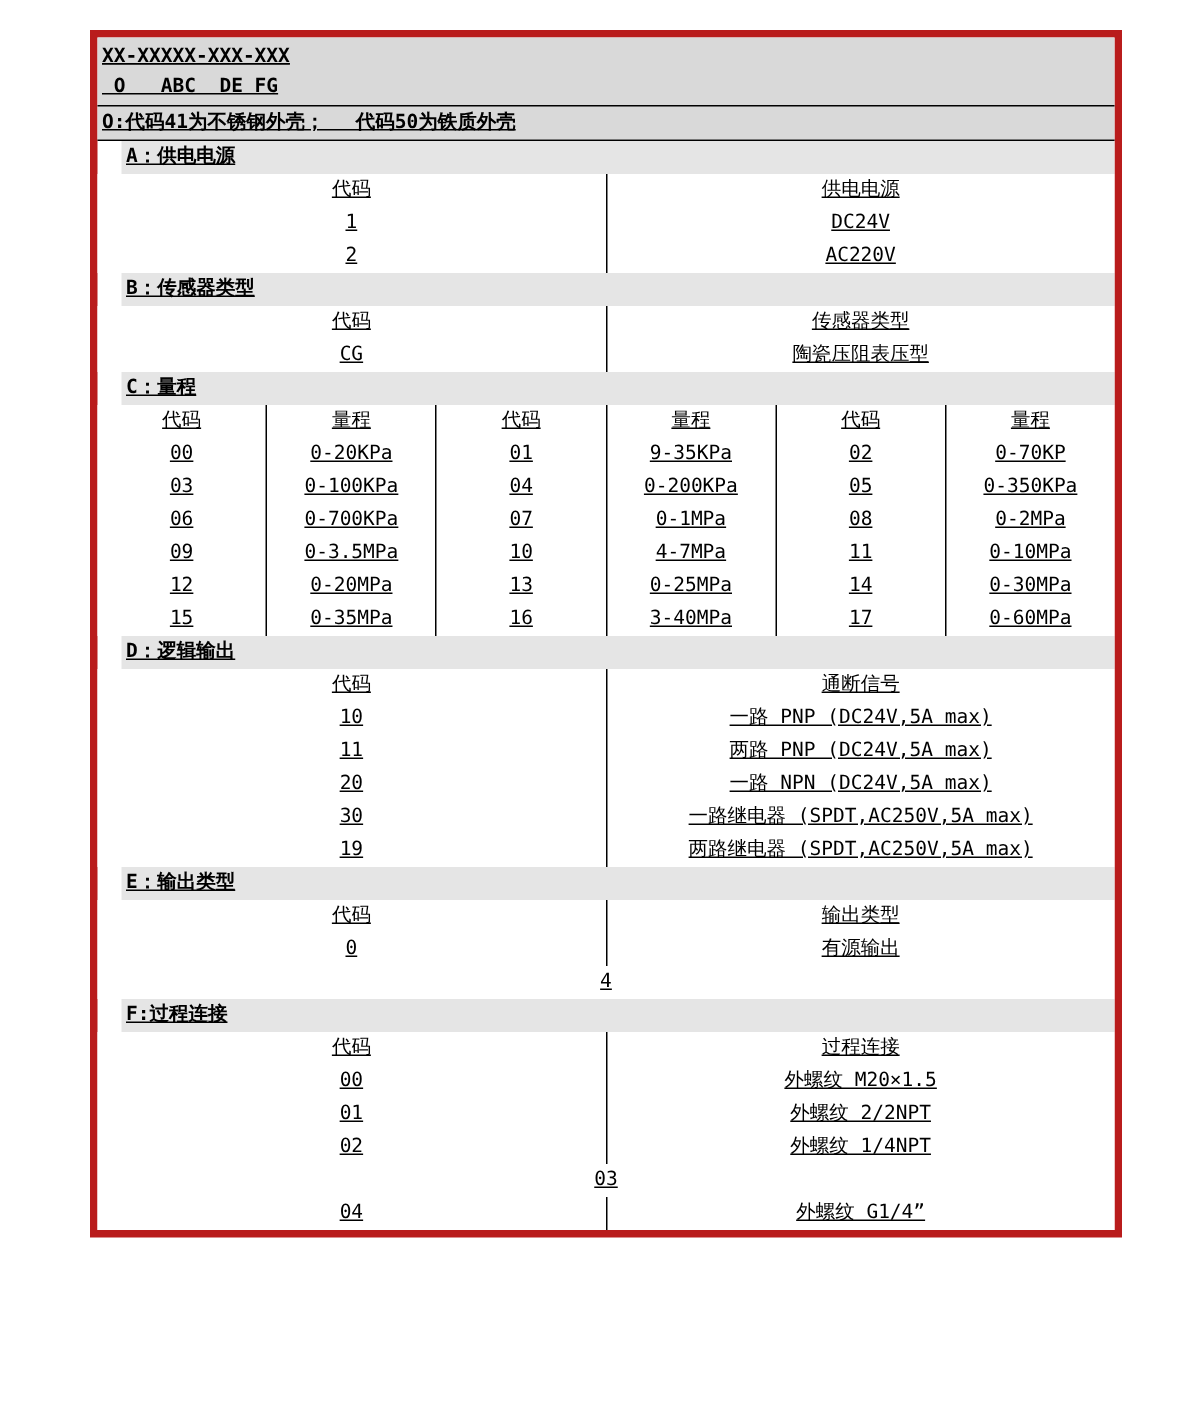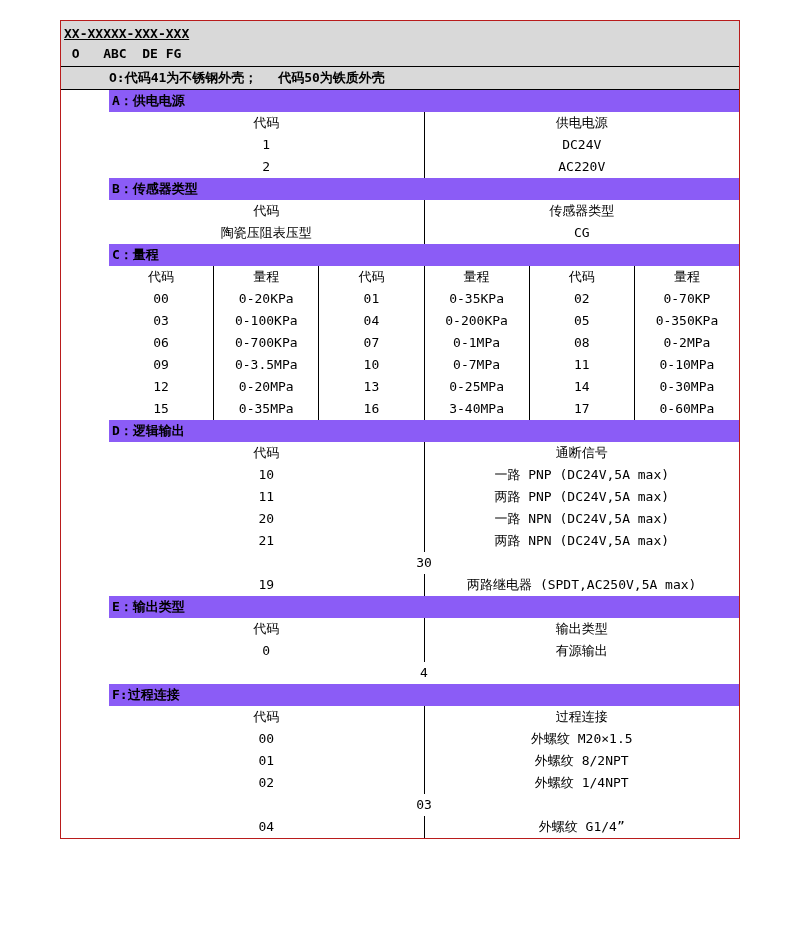--- a/index.html
+++ b/index.html
@@ -9,25 +9,26 @@
     width: 793px;
     height: 950px;
     font-family: "DejaVu Sans Mono", "DejaVu Sans", sans-serif;
     color: #000000;
   }
   .doc-table {
     position: absolute;
     left: 60px;
     top: 20px;
     width: 678px;
-    border: 1px solid #b91c1c;
+    border: 5px solid #b91c1c;
     background: #ffffff;
     box-sizing: content-box;
-  }
-  .doc-table > div + div { border-top: 1px solid #000000; padding-left: 48px; }
+    text-decoration: underline;
+  }
+  .doc-table > div + div { border-top: 1px solid #000000; }
 
   .title-block {
     background: #d9d9d9;
     height: 45px;
     padding: 3px 0 0 3px;
     box-sizing: border-box;
   }
   .title-line1 {
     font-weight: bold;
     font-size: 13px;
@@ -45,24 +46,25 @@
     background: #d9d9d9;
     height: 22px;
     line-height: 22px;
     font-weight: bold;
     font-size: 13px;
     padding-left: 3px;
     white-space: pre;
     overflow: hidden;
   }
   .section-label-row {
-    background: #8b5cf6;
+    background: #e5e5e5;
     height: 22px;
     line-height: 22px;
     overflow: hidden;
+    margin-left: 16px;
   }
   .section-label {
     font-weight: bold;
     font-size: 13px;
     padding-left: 3px;
     white-space: pre;
   }
   .grid-row {
     display: flex;
     height: 22px;
@@ -104,39 +106,39 @@
         <div class="cell">AC220V</div>
       </div>
       <div class="section-label-row">
         <div class="section-label">B：传感器类型</div>
       </div>
       <div class="grid-row header-row">
         <div class="cell">代码</div>
         <div class="cell">传感器类型</div>
       </div>
       <div class="grid-row data-row">
+        <div class="cell">CG</div>
         <div class="cell">陶瓷压阻表压型</div>
-        <div class="cell">CG</div>
       </div>
       <div class="section-label-row">
         <div class="section-label">C：量程</div>
       </div>
       <div class="grid-row header-row">
         <div class="cell">代码</div>
         <div class="cell">量程</div>
         <div class="cell">代码</div>
         <div class="cell">量程</div>
         <div class="cell">代码</div>
         <div class="cell">量程</div>
       </div>
       <div class="grid-row data-row">
         <div class="cell">00</div>
         <div class="cell">0-20KPa</div>
         <div class="cell">01</div>
-        <div class="cell">0-35KPa</div>
+        <div class="cell">9-35KPa</div>
         <div class="cell">02</div>
         <div class="cell">0-70KP</div>
       </div>
       <div class="grid-row data-row">
         <div class="cell">03</div>
         <div class="cell">0-100KPa</div>
         <div class="cell">04</div>
         <div class="cell">0-200KPa</div>
         <div class="cell">05</div>
         <div class="cell">0-350KPa</div>
@@ -146,21 +148,21 @@
         <div class="cell">0-700KPa</div>
         <div class="cell">07</div>
         <div class="cell">0-1MPa</div>
         <div class="cell">08</div>
         <div class="cell">0-2MPa</div>
       </div>
       <div class="grid-row data-row">
         <div class="cell">09</div>
         <div class="cell">0-3.5MPa</div>
         <div class="cell">10</div>
-        <div class="cell">0-7MPa</div>
+        <div class="cell">4-7MPa</div>
         <div class="cell">11</div>
         <div class="cell">0-10MPa</div>
       </div>
       <div class="grid-row data-row">
         <div class="cell">12</div>
         <div class="cell">0-20MPa</div>
         <div class="cell">13</div>
         <div class="cell">0-25MPa</div>
         <div class="cell">14</div>
         <div class="cell">0-30MPa</div>
@@ -186,25 +188,22 @@
       </div>
       <div class="grid-row data-row">
         <div class="cell">11</div>
         <div class="cell">两路 PNP (DC24V,5A max)</div>
       </div>
       <div class="grid-row data-row">
         <div class="cell">20</div>
         <div class="cell">一路 NPN (DC24V,5A max)</div>
       </div>
       <div class="grid-row data-row">
-        <div class="cell">21</div>
-        <div class="cell">两路 NPN (DC24V,5A max)</div>
-      </div>
-      <div class="grid-row data-row">
         <div class="cell">30</div>
+        <div class="cell">一路继电器 (SPDT,AC250V,5A max)</div>
       </div>
       <div class="grid-row data-row">
         <div class="cell">19</div>
         <div class="cell">两路继电器 (SPDT,AC250V,5A max)</div>
       </div>
       <div class="section-label-row">
         <div class="section-label">E：输出类型</div>
       </div>
       <div class="grid-row header-row">
         <div class="cell">代码</div>
@@ -223,21 +222,21 @@
       <div class="grid-row header-row">
         <div class="cell">代码</div>
         <div class="cell">过程连接</div>
       </div>
       <div class="grid-row data-row">
         <div class="cell">00</div>
         <div class="cell">外螺纹 M20×1.5</div>
       </div>
       <div class="grid-row data-row">
         <div class="cell">01</div>
-        <div class="cell">外螺纹 8/2NPT</div>
+        <div class="cell">外螺纹 2/2NPT</div>
       </div>
       <div class="grid-row data-row">
         <div class="cell">02</div>
         <div class="cell">外螺纹 1/4NPT</div>
       </div>
       <div class="grid-row data-row">
         <div class="cell">03</div>
       </div>
       <div class="grid-row data-row">
         <div class="cell">04</div>

